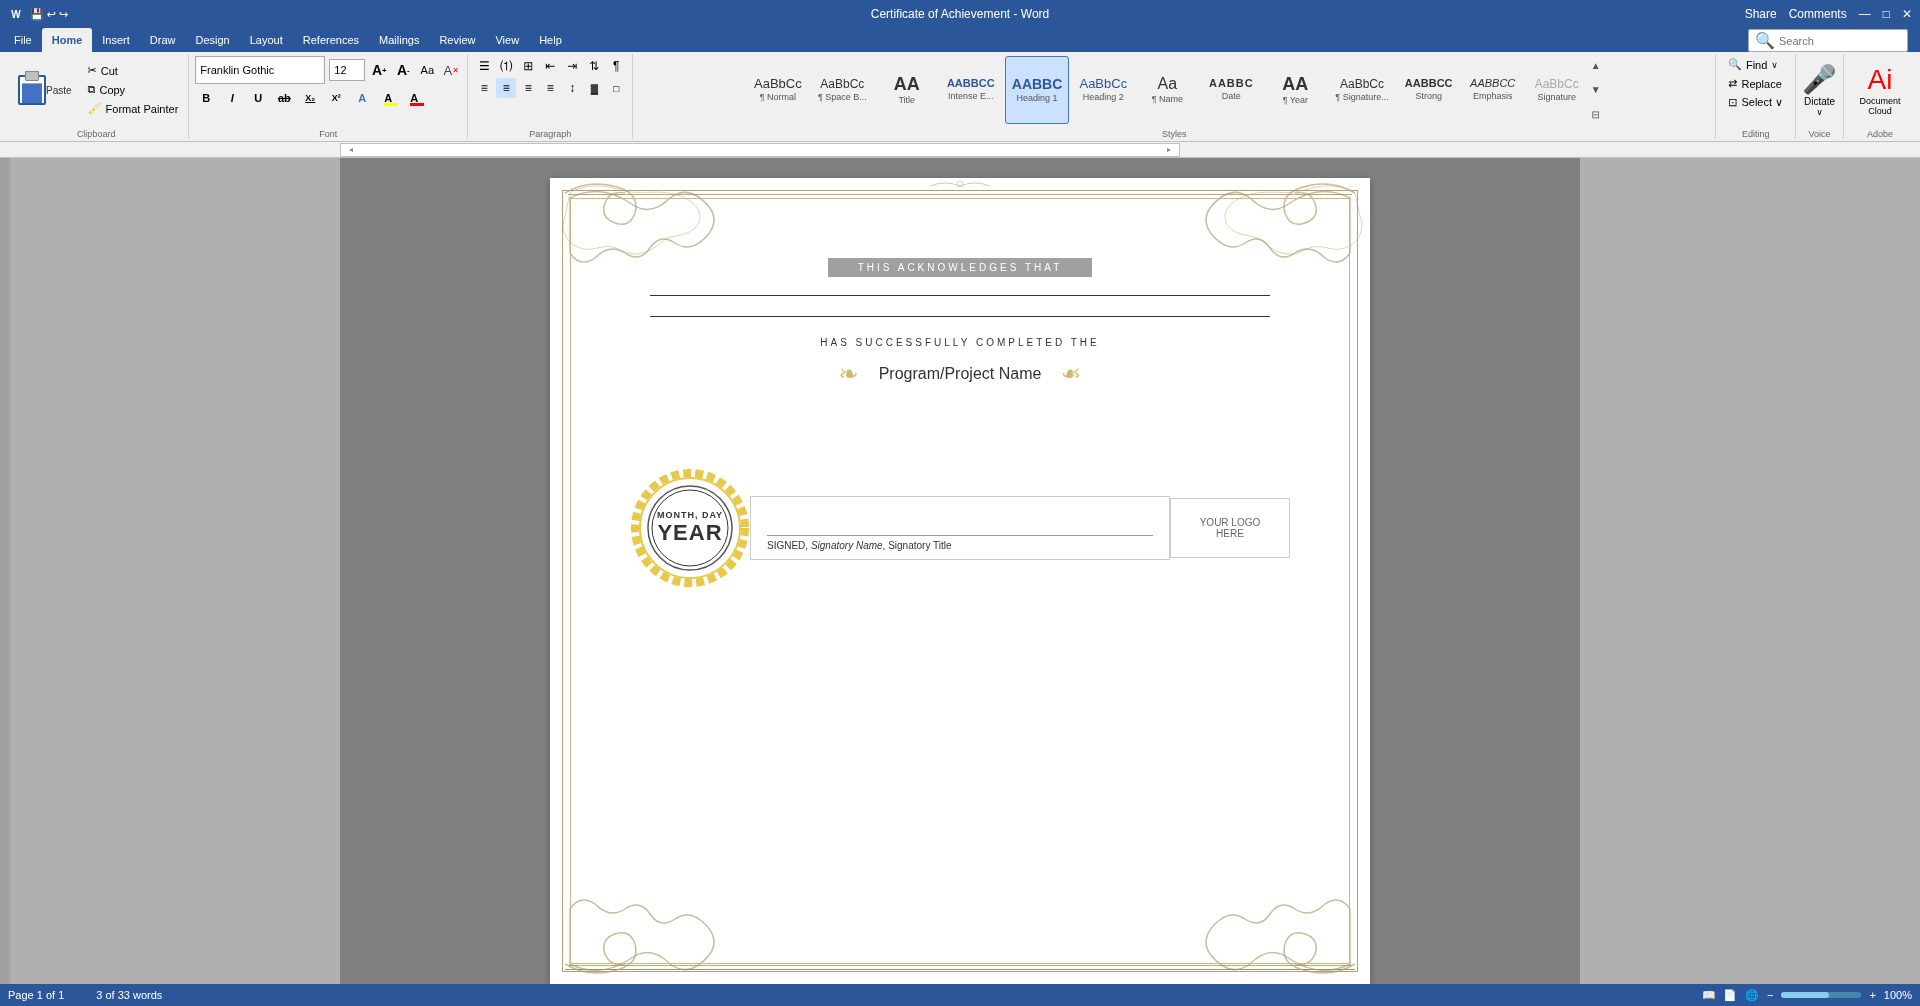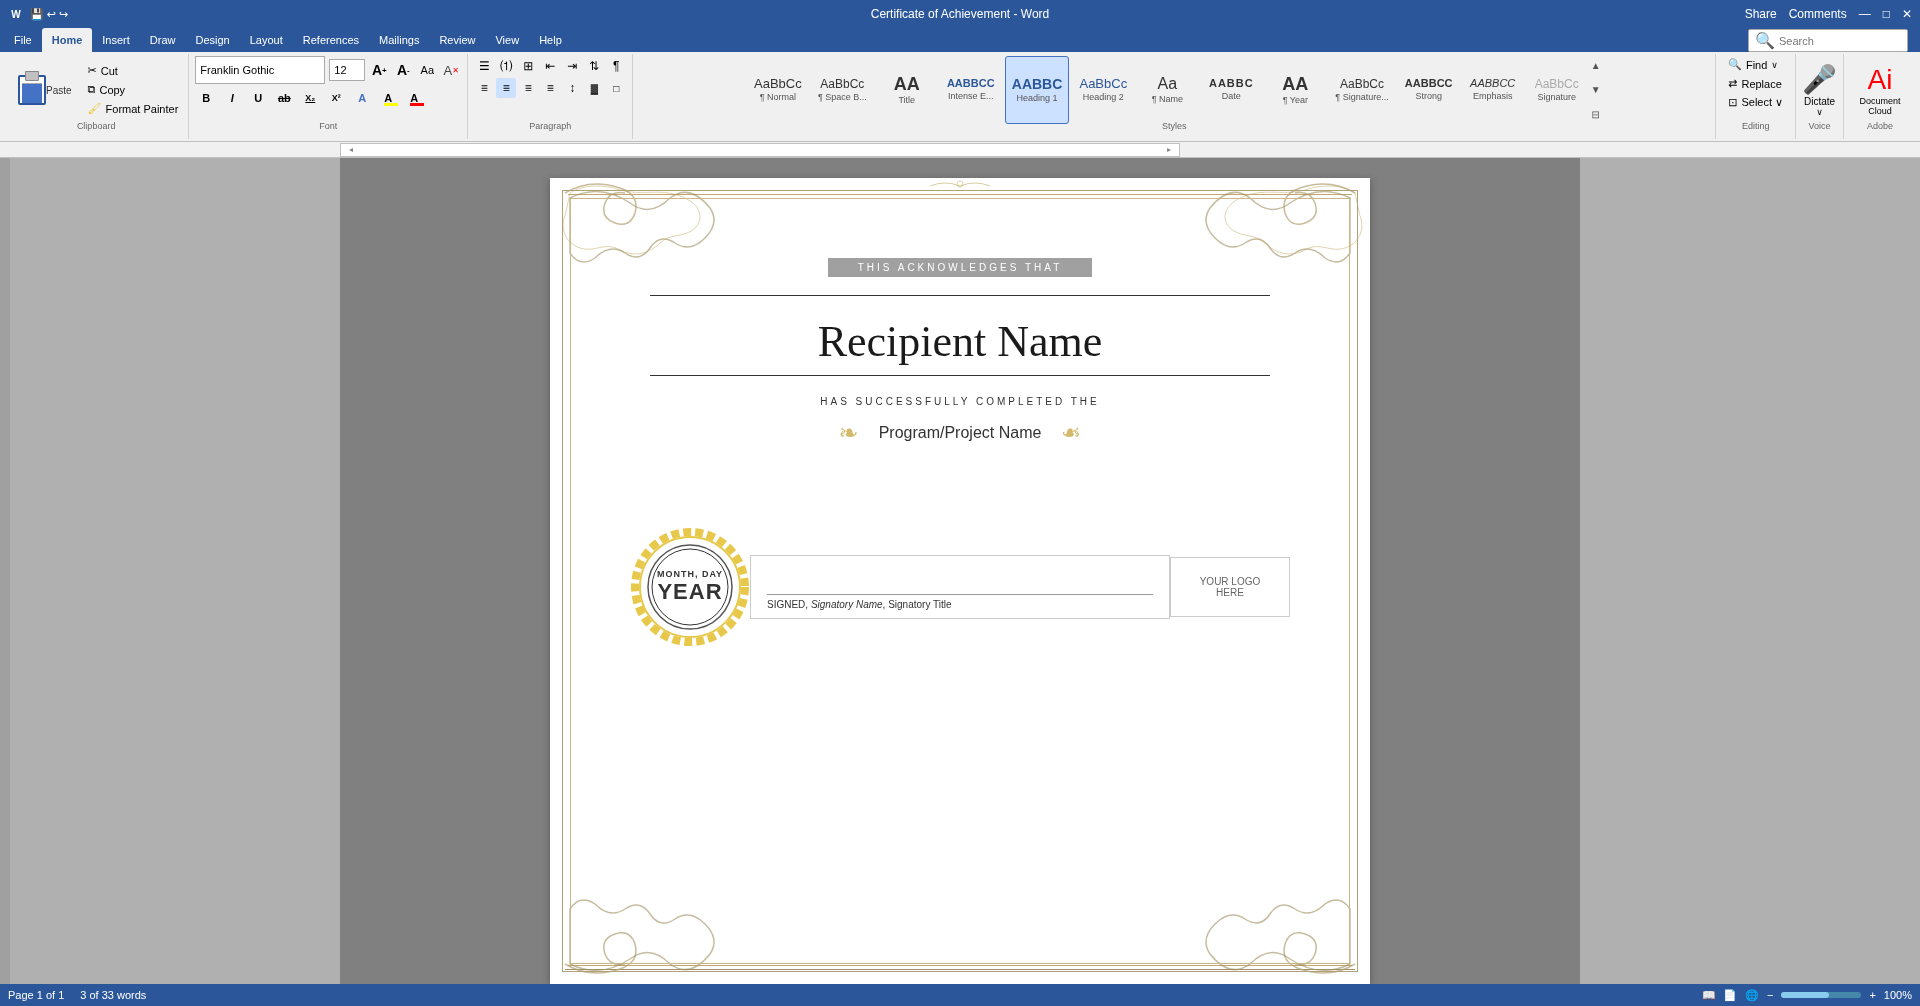--- a/index.html
+++ b/index.html
@@ -61,21 +61,21 @@
       padding: 2px 6px;
       border-right: 1px solid #d0d0d0;
       min-width: fit-content;
       position: relative;
     }
     .ribbon-group:last-child { border-right: none; }
     .ribbon-group-label {
       font-size: 9px;
       color: #666;
       position: absolute;
-      bottom: 8px;
+      bottom: 0;
       left: 50%;
       transform: translateX(-50%);
       white-space: nowrap;
     }
     .ribbon-group-content {
       display: flex;
       align-items: flex-start;
       gap: 4px;
       flex: 1;
       padding-bottom: 14px;
@@ -402,21 +402,21 @@
       height: 22px;
       display: flex;
       align-items: center;
       justify-content: space-between;
       padding: 0 8px;
       font-size: 11px;
       position: fixed;
       bottom: 0;
       width: 100%;
     }
-    .status-left { display: flex; gap: 16px; }
+    .status-left { display: flex; gap: 32px; }
     .status-right { display: flex; align-items: center; gap: 8px; }
 
     .styles-scroll-btn {
       display: flex;
       flex-direction: column;
       justify-content: space-between;
       height: 68px;
       padding: 4px 0;
     }
     .scroll-arrow {
@@ -743,21 +743,20 @@
       <div style="position:absolute;inset:20px;border:0.5px solid #c8b888;pointer-events:none;z-index:1;"></div>
 
       <div class="cert-content">
 
 
         <div style="display:flex;flex-direction:column;align-items:center;margin-bottom:10px;">
           <div class="cert-acknowledges">THIS ACKNOWLEDGES THAT</div>
         </div>
         <div class="cert-line"></div>
 
-        <div class="cert-recipient">Recipient Name</div>
         <div class="cert-line2"></div>
 
         <div class="cert-completed">HAS SUCCESSFULLY COMPLETED THE</div>
 
         <div class="cert-program-row">
           <span class="cert-program-deco" style="font-family:serif;color:#c8a84a;">❧</span>
           <span class="cert-program">Program/Project Name</span>
           <span class="cert-program-deco" style="font-family:serif;color:#c8a84a;transform:scaleX(-1);display:inline-block;">❧</span>
         </div>
       </div>

